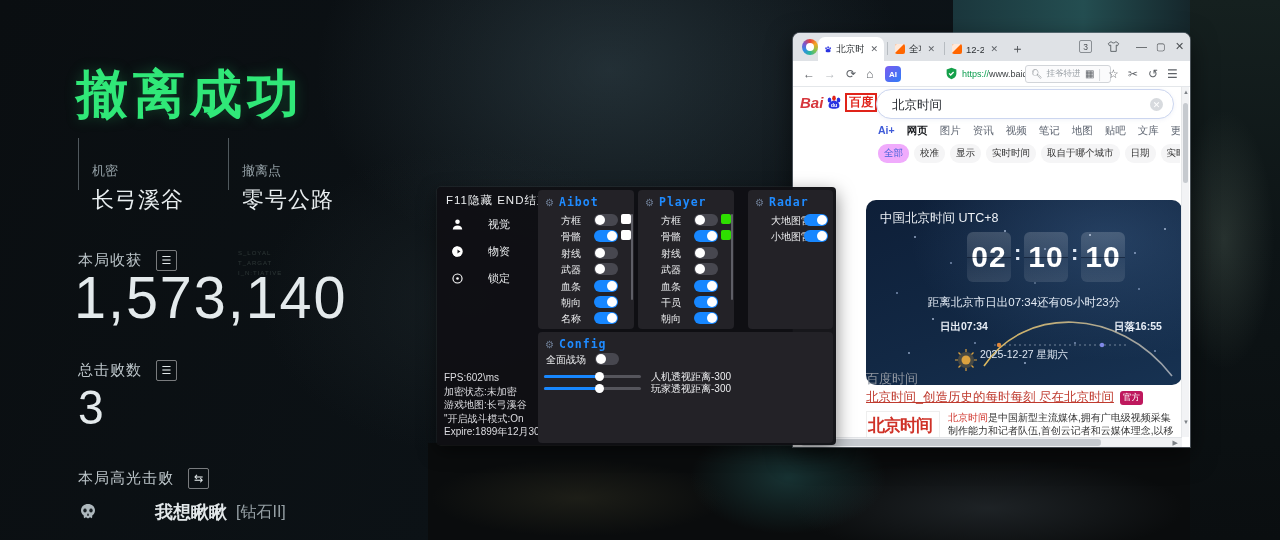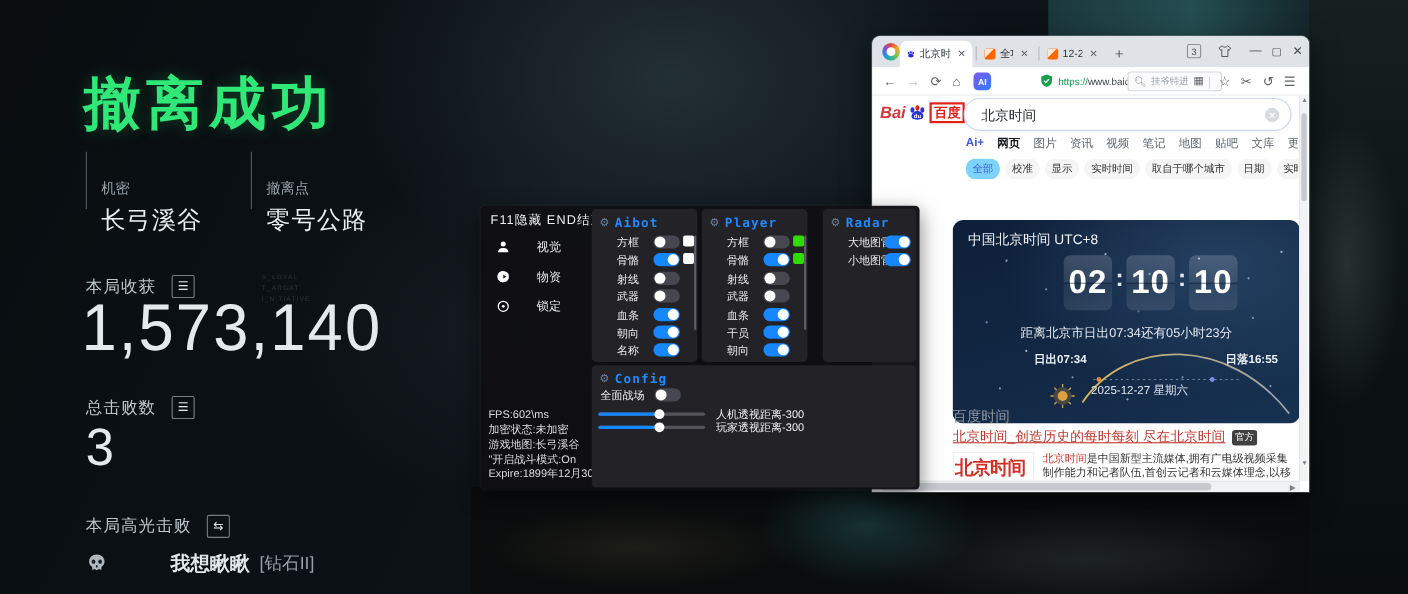--- a/index.html
+++ b/index.html
@@ -103,41 +103,41 @@
   .spill{position:absolute;left:83px;top:2px;width:298px;height:30px;border:1.5px solid #ccd6ef;border-radius:15px;background:#fff;box-shadow:0 1px 4px rgba(80,100,180,.08);}
   .spill .q{position:absolute;left:15px;top:7px;font-size:12.5px;color:#1f2329;}
   .spill .clr{position:absolute;right:10px;top:8px;width:13px;height:13px;border-radius:50%;background:#d7dade;color:#fff;font-size:9px;display:flex;align-items:center;justify-content:center;cursor:pointer;}
   .nav{position:absolute;left:85px;top:37px;width:302px;height:16px;display:flex;gap:12px;overflow:hidden;}
   .nav .ni{font-size:10.5px;color:#5f6672;white-space:nowrap;cursor:pointer;}
   .nav .ni.ai{color:#3f5bd8;font-weight:bold;}
   .nav .ni.cur{color:#16181c;font-weight:bold;position:relative;}
   .nav .ni.cur::after{content:"";position:absolute;left:3px;bottom:-4px;width:16px;height:2px;background:#4e6ef2;border-radius:1px;}
   .chips{position:absolute;left:85px;top:57px;width:302px;display:flex;gap:5px;overflow:hidden;}
   .chip{flex:none;font-size:9.5px;color:#333;background:#f5f5f6;border-radius:9px;padding:3px 6px;white-space:nowrap;cursor:pointer;}
-  .chip.cur{background:#7dd3fc;color:#4561d8;}
+  .chip.cur{background:#f0abfc;color:#4561d8;}
 
   .tcard{position:absolute;left:73px;top:89px;width:316px;height:185px;border-radius:10px;overflow:hidden;
      background:radial-gradient(260px 160px at 240px 40px, rgba(62,96,138,.45), transparent 75%),linear-gradient(160deg,#0e1f38,#122844 55%,#173252);margin-top:24px;}
   .stars::before{content:"";position:absolute;left:18px;top:22px;width:2px;height:2px;border-radius:50%;background:#cfe0ff;opacity:.8;
      box-shadow:30px 14px #b9cbe8,66px 40px #8fa6c8,120px 8px #c6d6f0,160px 26px #9db1d4,205px 12px #d4e2f8,250px 30px #a9bcdc,280px 6px #c6d6f0,
      12px 70px #93a9cc,48px 96px #c6d6f0,90px 120px #8fa6c8,140px 140px #b9cbe8,190px 120px #93a9cc,235px 104px #d4e2f8,270px 128px #9db1d4,
      24px 130px #a9bcdc,254px 66px #8fa6c8,150px 60px rgba(200,215,240,.5),100px 40px rgba(200,215,240,.45);}
   .tcard .ct{position:absolute;left:14px;top:10px;font-size:12.5px;color:#eef2f7;}
   .flip{position:absolute;top:32px;width:44px;height:50px;border-radius:6px;color:#fff;font-size:30px;font-weight:bold;display:flex;align-items:center;justify-content:center;letter-spacing:1px;
      background:linear-gradient(180deg,rgba(255,255,255,.17),rgba(255,255,255,.10) 49%,rgba(255,255,255,.05) 51%,rgba(255,255,255,.11));}
   .flip::after{content:"";position:absolute;left:0;top:50%;width:100%;height:1px;background:rgba(8,18,38,.5);}
   .colon{position:absolute;top:40px;font-size:22px;font-weight:bold;color:#dfe8f4;}
   .cd{position:absolute;left:0;top:95px;width:100%;text-align:center;font-size:11.5px;color:#e2eaf4;}
   .sunsvg{position:absolute;left:0;top:100px;width:316px;height:84px;}
   .slab{position:absolute;font-size:10.5px;color:#e8eef6;font-weight:bold;}
-  .datelab{position:absolute;left:12px;top:148px;width:100%;text-align:center;font-size:10.5px;color:#dde6f2;}
+  .datelab{position:absolute;left:0;top:148px;width:100%;text-align:center;font-size:10.5px;color:#dde6f2;}
 
   .seclab{position:absolute;left:73px;top:283px;font-size:13px;color:#9096a0;}
   .rtitle{position:absolute;left:73px;top:302px;font-size:12.5px;color:#bf3a2e;text-decoration:underline;cursor:pointer;white-space:nowrap;max-width:290px;overflow:hidden;}
-  .rbadge{display:inline-block;background:#404040;color:#fff;font-size:8.5px;padding:1px 3px;border-radius:3px;margin-left:6px;text-decoration:none;vertical-align:1px;}
+  .rbadge{display:inline-block;background:#be185d;color:#fff;font-size:8.5px;padding:1px 3px;border-radius:3px;margin-left:6px;text-decoration:none;vertical-align:1px;}
   .rbody{position:absolute;left:73px;top:324px;width:312px;height:26px;overflow:hidden;display:flex;gap:8px;}
   .thumb{flex:none;width:74px;height:40px;background:#fff;border:1px solid #eee;overflow:hidden;position:relative;cursor:pointer;}
   .thumb .tw{position:absolute;left:1px;top:2px;font-size:17px;font-weight:bold;color:#cf3127;letter-spacing:-1px;white-space:nowrap;}
   .snippet{font-size:10px;line-height:13.2px;color:#333;}
   .snippet .hl{color:#d0342c;}
   .vscroll{position:absolute;right:1px;top:54px;width:8px;height:350px;background:#f2f3f5;border-left:1px solid #e6e8ea;}
   .vscroll .th{position:absolute;left:1px;top:16px;width:5px;height:80px;border-radius:3px;background:#c6cacf;cursor:pointer;}
   .vscroll .ar{position:absolute;left:1px;font-size:6px;color:#7c8186;cursor:pointer;}
   .hscroll{position:absolute;left:0;bottom:0;width:389px;height:10px;background:#f0f1f3;border-top:1px solid #e2e4e7;}
   .hscroll .th{position:absolute;left:8px;top:1px;width:300px;height:7px;border-radius:3px;background:#c6cacf;cursor:pointer;}

